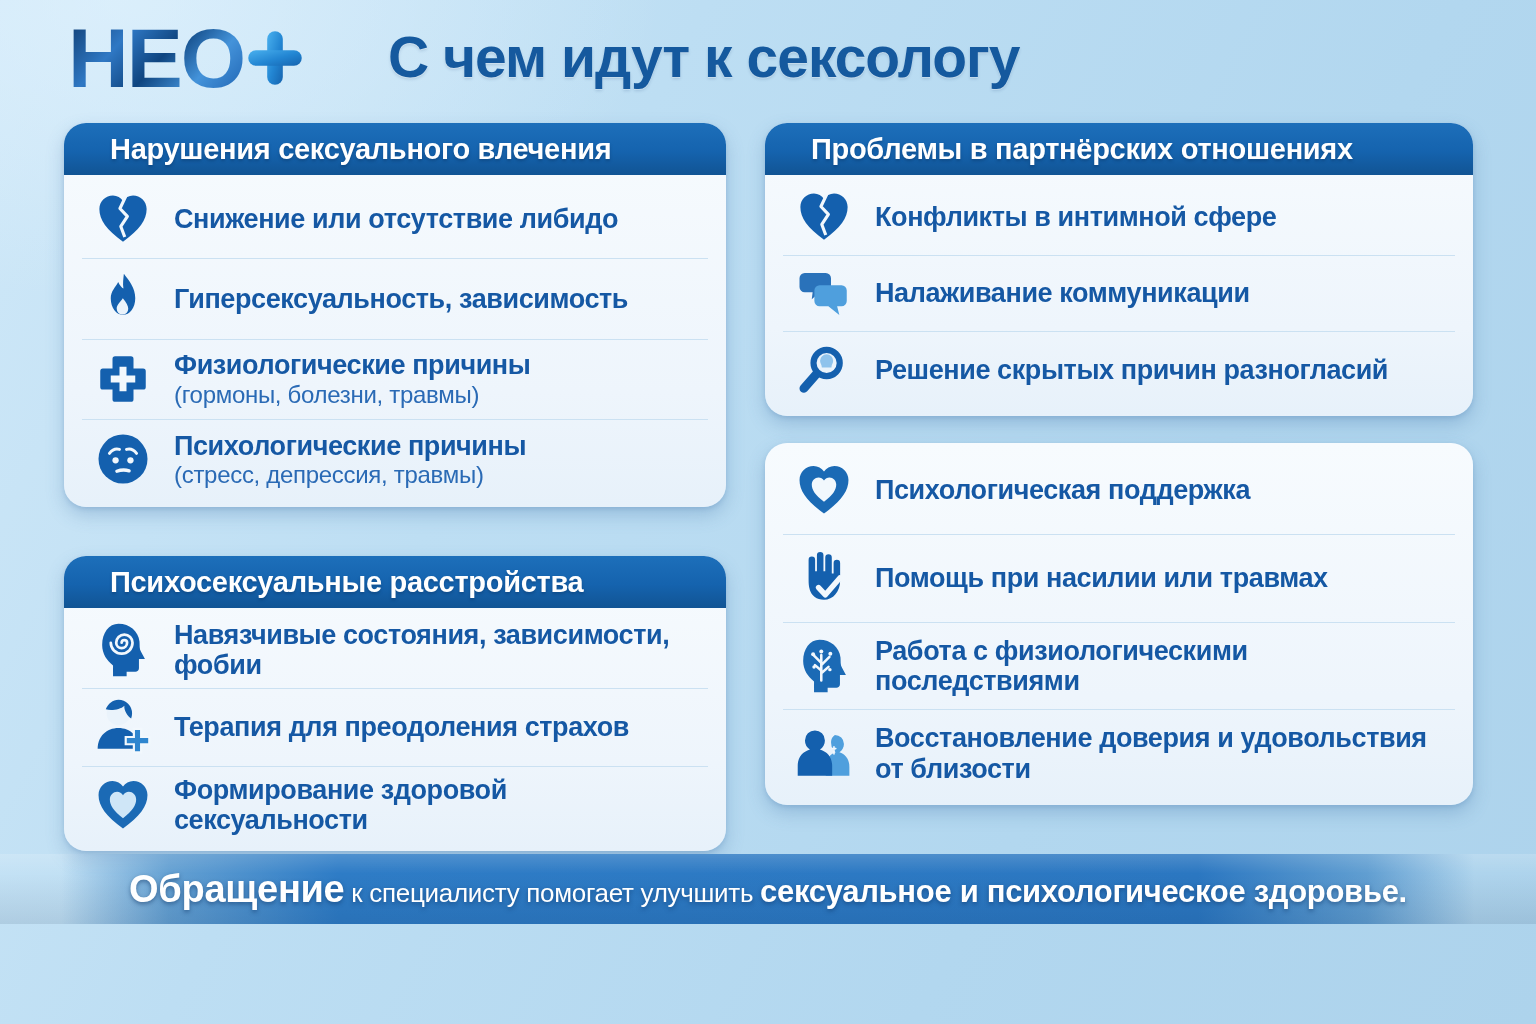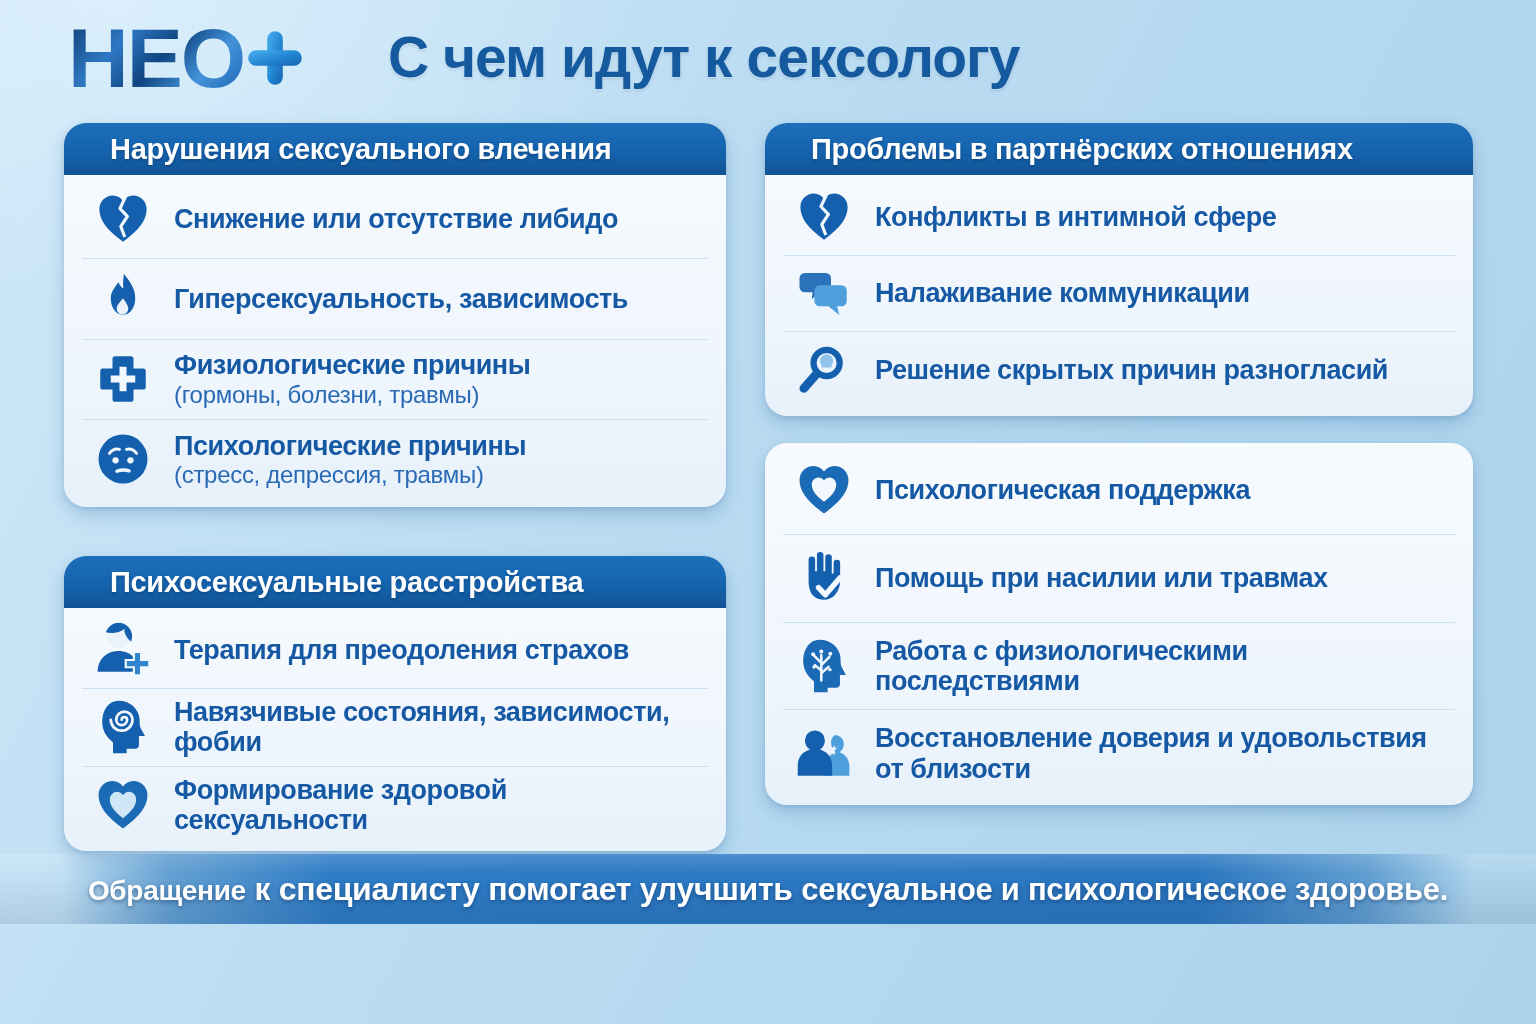--- a/index.html
+++ b/index.html
@@ -63,22 +63,22 @@
 
   
   .banner{
     position:absolute; left:0; top:854px; width:1536px; height:70px;
     display:flex; align-items:center; justify-content:center;
     background:
       linear-gradient(180deg, rgba(255,255,255,.16) 0%, rgba(255,255,255,0) 28%, rgba(0,25,60,.10) 100%),
       linear-gradient(90deg, rgba(176,214,240,0) 4%, rgba(70,140,200,.75) 11%, #2e7cc6 22%, #2b77c1 78%, rgba(70,140,200,.75) 89%, rgba(176,214,240,0) 96%);
   }
   .banner p{ color:#fff; text-shadow:0 2px 4px rgba(12,48,95,.5); letter-spacing:-.3px; white-space:nowrap; }
-  .f-lead{ font-size:28px; font-weight:800; }
-  .f-mid{ font-size:32px; font-weight:700; }
+  .f-lead{ font-size:38px; font-weight:800; }
+  .f-mid{ font-size:26px; font-weight:400; }
   .f-emph{ font-size:31px; font-weight:700; }
 </style>
 </head>
 <body>
 
 <div class="page">
 
   <div class="header">
     <div class="logo">
       <span class="logo-text">НЕО</span>
@@ -206,41 +206,41 @@
 </div>
   </div>
 </section>
   <section class="card-slot slot-2">
   <div class="card">
     <div class="card-header">Психосексуальные расстройства</div>
     <div class="card-items">
   <div class="item">
     <span class="item-icon">
               <svg width="58" height="58" viewBox="0 0 64 64">
+                <path d="M27 3c12.5 0 22 8.5 23.2 19.6.4 4-.5 8 2 12l4 7.4h-6.6V52c0 2.2-1.8 4-4 4h-9.6v5H21V49C14.5 44 9 36.5 9 26.5 9 13 16.5 3 27 3Z" fill="#1460ae"></path>
+                <path d="M30.5 24a3 3 0 0 1 6 0 6 6 0 0 1-12 0 9 9 0 0 1 18 0 12 12 0 0 1-24 0" fill="none" stroke="#f2f8fd" stroke-width="3" stroke-linecap="round"></path>
+              </svg>
+            </span>
+    <span class="item-text">
+      <span class="item-title">Навязчивые состояния, зависимости, фобии</span>
+
+    </span>
+  </div>
+
+  <div class="item">
+    <span class="item-icon">
+              <svg width="58" height="58" viewBox="0 0 64 64">
                 <circle cx="27" cy="17" r="13" fill="#eaf3fb"></circle>
                 <path d="M27 2a15 15 0 0 1 15 15c0 2-.4 3.8-1 5.5C37 20 33 14 33.5 8.5 29 13 19 14 13 12.5 15.5 6.3 20.8 2 27 2Z" fill="#1460ae"></path>
                 <path d="M4 56c0-14 10-23 23-23s23 9 23 23Z" fill="#1460ae"></path>
                 <path d="M44 34h8v9h9v8h-9v9h-8v-9h-9v-8h9Z" fill="#2f86cf" stroke="#f2f8fd" stroke-width="2.4"></path>
               </svg>
             </span>
     <span class="item-text">
       <span class="item-title">Терапия для преодоления страхов</span>
-
-    </span>
-  </div>
-
-  <div class="item">
-    <span class="item-icon">
-              <svg width="58" height="58" viewBox="0 0 64 64">
-                <path d="M27 3c12.5 0 22 8.5 23.2 19.6.4 4-.5 8 2 12l4 7.4h-6.6V52c0 2.2-1.8 4-4 4h-9.6v5H21V49C14.5 44 9 36.5 9 26.5 9 13 16.5 3 27 3Z" fill="#1460ae"></path>
-                <path d="M30.5 24a3 3 0 0 1 6 0 6 6 0 0 1-12 0 9 9 0 0 1 18 0 12 12 0 0 1-24 0" fill="none" stroke="#f2f8fd" stroke-width="3" stroke-linecap="round"></path>
-              </svg>
-            </span>
-    <span class="item-text">
-      <span class="item-title">Навязчивые состояния, зависимости, фобии</span>
 
     </span>
   </div>
 
   <div class="item">
     <span class="item-icon">
               <svg width="60" height="60" viewBox="0 0 64 64">
                 <path d="M32 58C13.5 44.5 5 33.5 5 21 5 12 12.2 5.5 20.5 5.5c4.8 0 8.9 2.3 11.5 6 2.6-3.7 6.7-6 11.5-6C51.8 5.5 59 12 59 21c0 12.5-8.5 23.5-27 37Z" fill="#1b6ab5"></path>
                 <path d="M32 46.5c-10.5-8-14.5-14-14.5-20.5 0-5 3.9-8.5 8-8.5 2.7 0 5 1.4 6.5 3.7 1.5-2.3 3.8-3.7 6.5-3.7 4.1 0 8 3.5 8 8.5 0 6.5-4 12.5-14.5 20.5Z" fill="#cfe6f7"></path>
               </svg>

